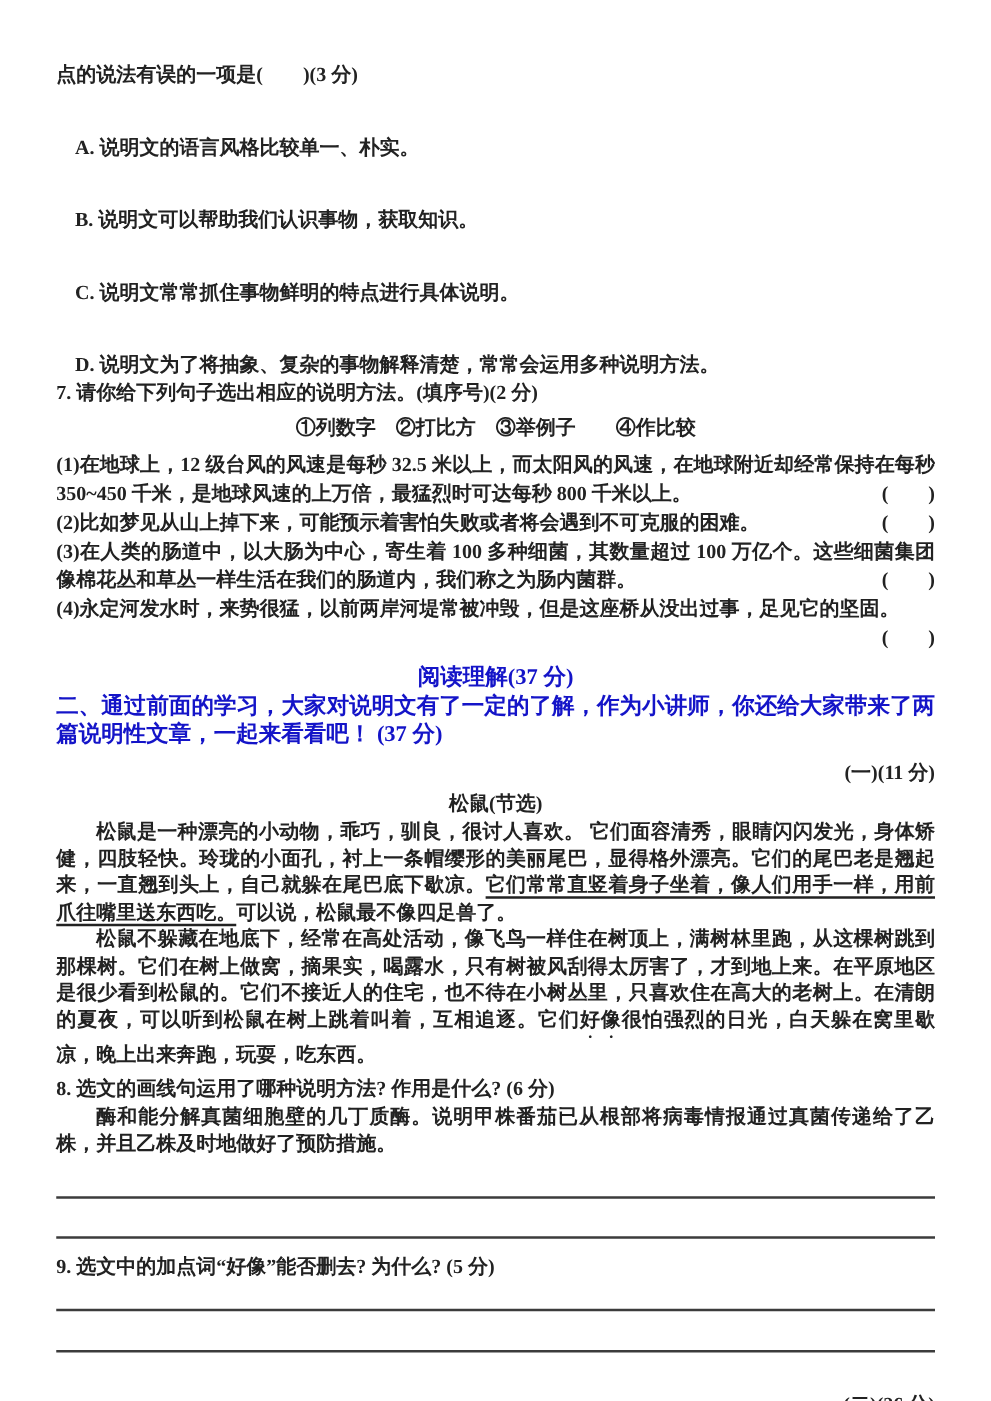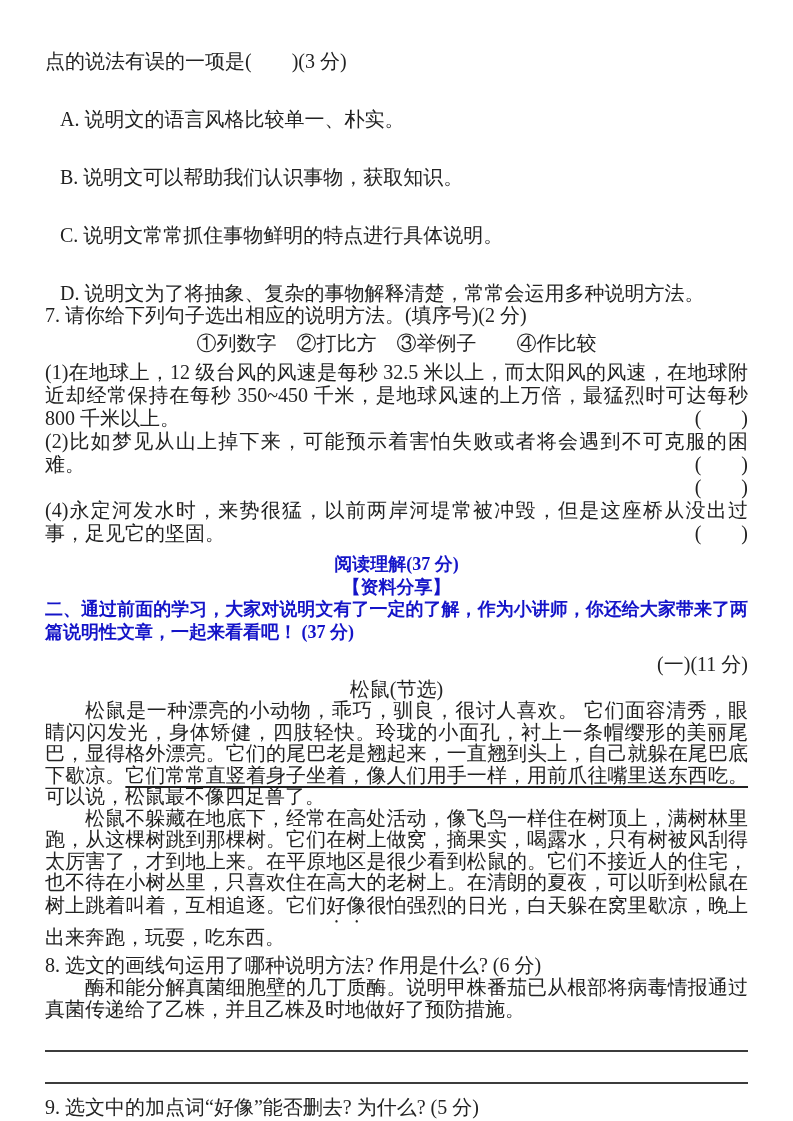--- a/index.html
+++ b/index.html
@@ -11,21 +11,21 @@
   body { width: 793px; height: 1121px; }
   .page {
     box-sizing: border-box;
     width: 793px; height: 1121px;
     padding: 50px 45px 0 45px;
     font-family: "Liberation Serif", "DejaVu Serif", serif;
     font-size: 16px;
     color: var(--ink);
     overflow: hidden;
   }
-  p, h2, h3, h4 { margin: 0; padding: 0; font-size: 20px; font-weight: normal; }
+  p, h2, h3, h4 { margin: 0; padding: 0; font-size: 16px; font-weight: bold; }
   .line { line-height: 22px; }
   .option { padding-left: 15px; margin-top: 36px; }
   .methods { text-align: center; line-height: 22px; margin-top: 6px; }
   .items { margin-top: 7px; }
   .q-item { line-height: 23px; text-align: justify; overflow: hidden; }
   .blank-paren { float: right; white-space: pre; }
   .sec-title, .sec-tag, .blue-para {
     color: var(--accent); font-weight: bold; font-size: 18px;
   }
   .sec-title { margin-top: 8px; text-align: center; line-height: 23px; }
@@ -66,26 +66,25 @@
   <p class="line option">B. 说明文可以帮助我们认识事物，获取知识。</p>
   <p class="line option">C. 说明文常常抓住事物鲜明的特点进行具体说明。</p>
   <p class="line option">D. 说明文为了将抽象、复杂的事物解释清楚，常常会运用多种说明方法。</p>
 
   <p class="line">7. 请你给下列句子选出相应的说明方法。(填序号)(2 分)</p>
   <p class="methods">①列数字　②打比方　③举例子　　④作比较</p>
 
   <div class="items">
     <p class="q-item"><span>(1)在地球上，12 级台风的风速是每秒 32.5 米以上，而太阳风的风速，在地球附近却经常保持在每秒 350~450 千米，是地球风速的上万倍，最猛烈时可达每秒 800 千米以上。</span><span class="blank-paren">(　　)</span></p>
     <p class="q-item"><span>(2)比如梦见从山上掉下来，可能预示着害怕失败或者将会遇到不可克服的困难。</span><span class="blank-paren">(　　)</span></p>
-    <p class="q-item"><span class="blank-paren">(　　)</span></p>
+    <p class="q-item"><span>(3)在人类的肠道中，以大肠为中心，寄生着 100 多种细菌，其数量超过 100 万亿个。这些细菌集团像棉花丛和草丛一样生活在我们的肠道内，我们称之为肠内菌群。</span><span class="blank-paren">(　　)</span></p>
     <p class="q-item"><span>(4)永定河发水时，来势很猛，以前两岸河堤常被冲毁，但是这座桥从没出过事，足见它的坚固。</span><span class="blank-paren">(　　)</span></p>
   </div>
 
   <h2 class="sec-title">阅读理解(37 分)</h2>
-  <h3 class="sec-tag">【资料分享】</h3>
   <p class="blue-para">二、通过前面的学习，大家对说明文有了一定的了解，作为小讲师，你还给大家带来了两篇说明性文章，一起来看看吧！ (37 分)</p>
 
   <p class="part-label">(一)(11 分)</p>
   <h4 class="passage-title">松鼠(节选)</h4>
 
   <p class="passage"><span>松鼠是一种漂亮的小动物，乖巧，驯良，很讨人喜欢。 它们面容清秀，眼睛闪闪发光，身体矫健，四肢轻快。玲珑的小面孔，衬上一条帽缨形的美丽尾巴，显得格外漂亮。它们的尾巴老是翘起来，一直翘到头上，自己就躲在尾巴底下歇凉。</span><span class="underlined">它们常常直竖着身子坐着，像人们用手一样，用前爪往嘴里送东西吃。</span><span>可以说，松鼠最不像四足兽了。</span></p>
 
   <p class="passage"><span>松鼠不躲藏在地底下，经常在高处活动，像飞鸟一样住在树顶上，满树林里跑，从这棵树跳到那棵树。它们在树上做窝，摘果实，喝露水，只有树被风刮得太厉害了，才到地上来。在平原地区是很少看到松鼠的。它们不接近人的住宅，也不待在小树丛里，只喜欢住在高大的老树上。在清朗的夏夜，可以听到松鼠在树上跳着叫着，互相追逐。它们</span><span class="emph">好像</span><span>很怕强烈的日光，白天躲在窝里歇凉，晚上出来奔跑，玩耍，吃东西。</span></p>
 
   <p class="line q8">8. 选文的画线句运用了哪种说明方法? 作用是什么? (6 分)</p>

